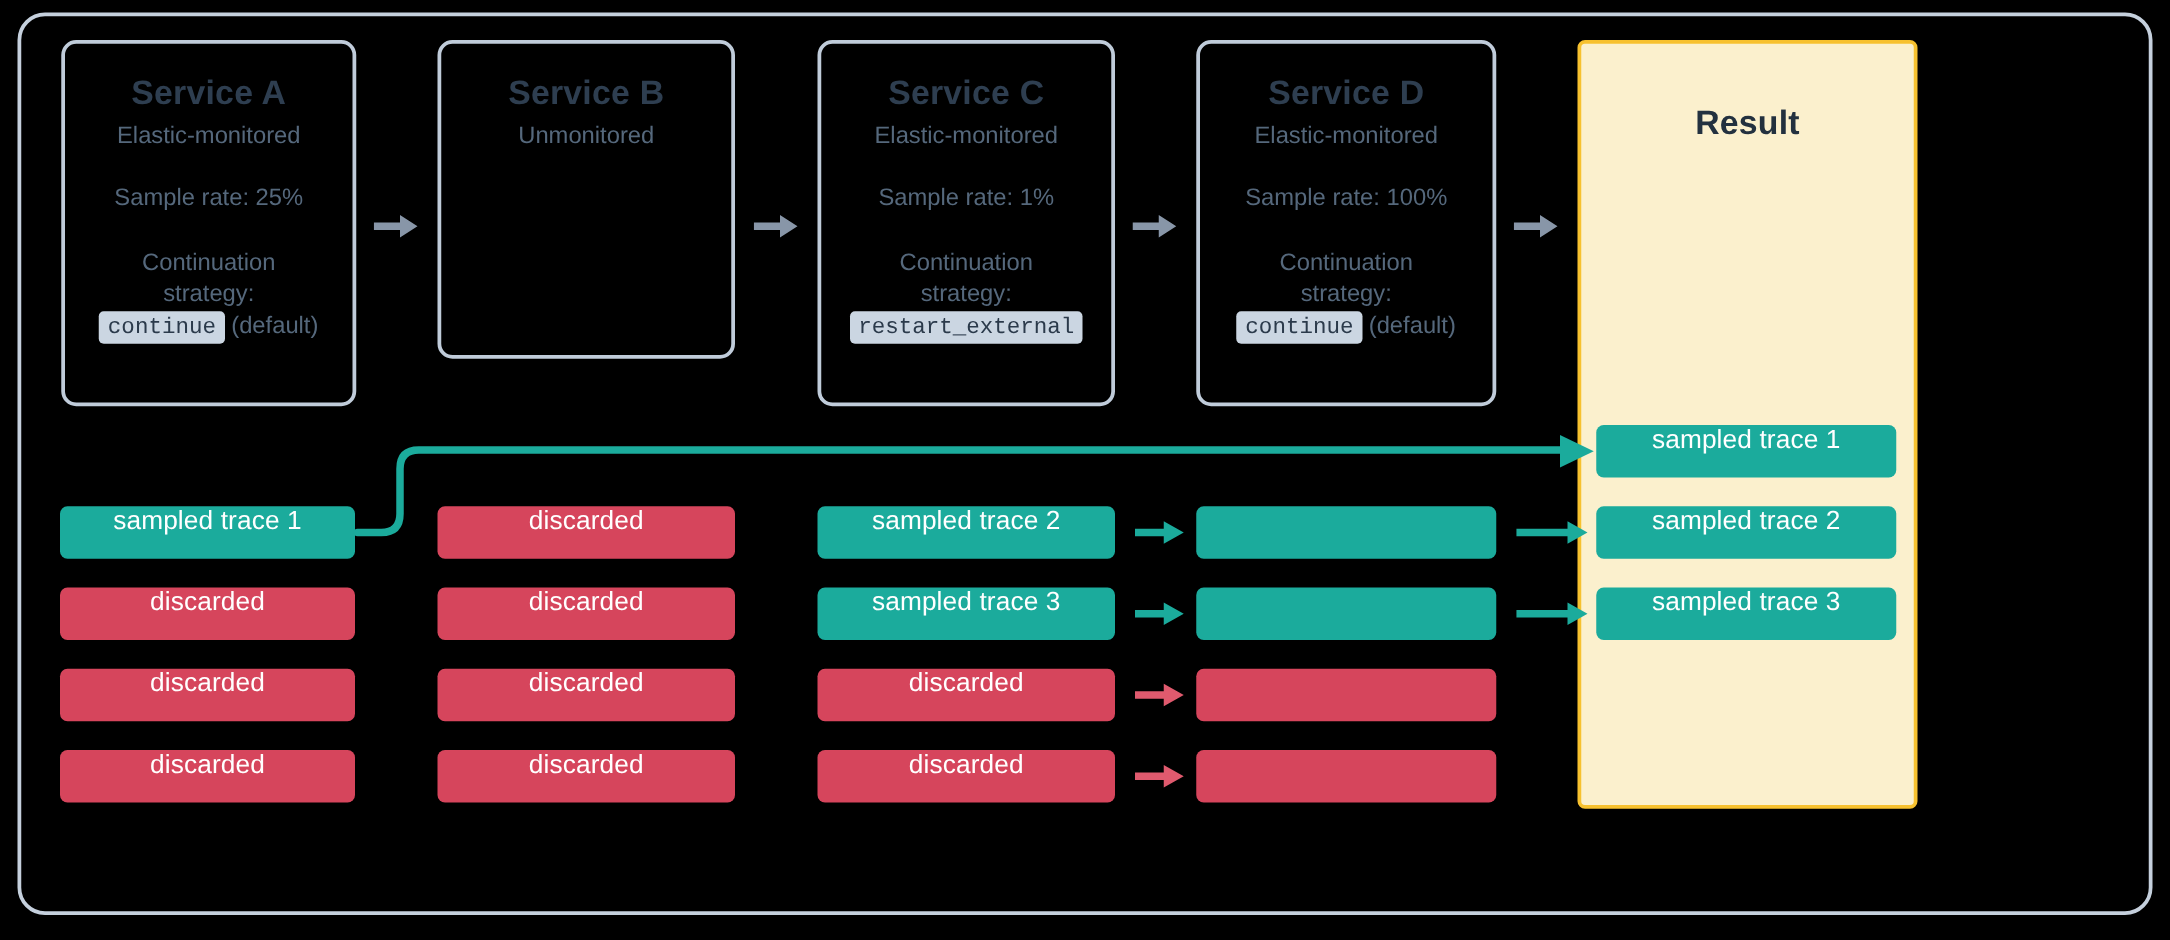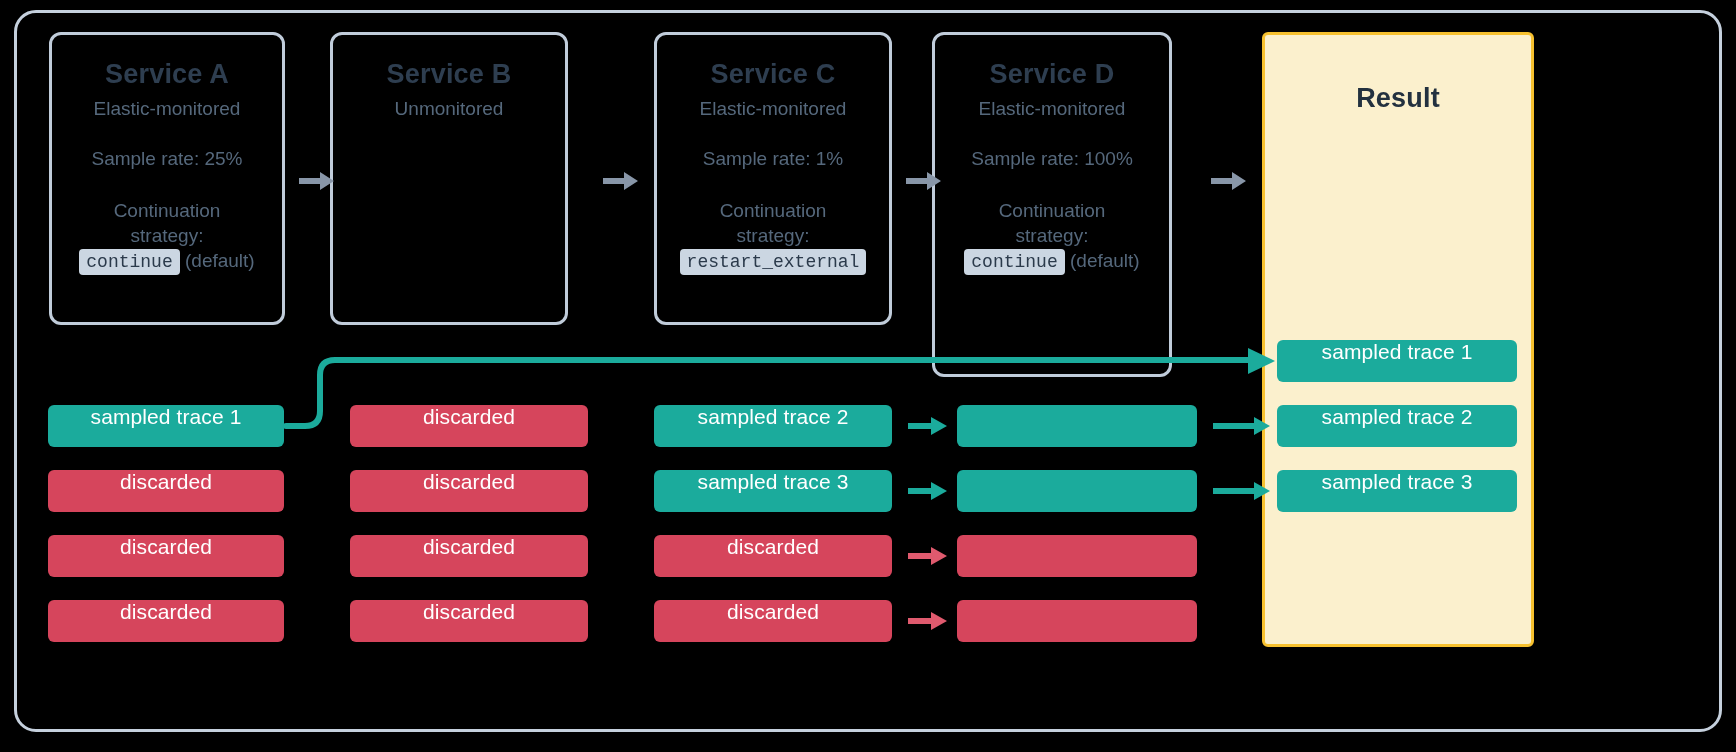--- a/index.html
+++ b/index.html
@@ -141,37 +141,37 @@
     <div class="svc-title">Service A</div>
     <div class="svc-sub">Elastic-monitored</div>
     <div class="svc-rate">Sample rate: 25%</div>
     <div class="svc-strat-label">Continuation strategy:</div>
     <div class="svc-strat-line">
       <code class="chip">continue</code>
       <span>(default)</span>
     </div>
   </div>
 
-  <div class="service-card" style="left:330px; top:32px; width:238px; height:293px;">
+  <div class="service-card" style="left:350px; top:32px; width:238px; height:255px;">
     <div class="svc-title">Service B</div>
     <div class="svc-sub">Unmonitored</div>
   </div>
 
   <div class="service-card" style="left:654px; top:32px; width:238px; height:293px;">
     <div class="svc-title">Service C</div>
     <div class="svc-sub">Elastic-monitored</div>
     <div class="svc-rate">Sample rate: 1%</div>
     <div class="svc-strat-label">Continuation strategy:</div>
     <div class="svc-strat-line">
       <code class="chip">restart_external</code>
       <span></span>
     </div>
   </div>
 
-  <div class="service-card" style="left:932px; top:32px; width:240px; height:345px;">
+  <div class="service-card" style="left:957px; top:32px; width:240px; height:293px;">
     <div class="svc-title">Service D</div>
     <div class="svc-sub">Elastic-monitored</div>
     <div class="svc-rate">Sample rate: 100%</div>
     <div class="svc-strat-label">Continuation strategy:</div>
     <div class="svc-strat-line">
       <code class="chip">continue</code>
       <span>(default)</span>
     </div>
   </div>
 

